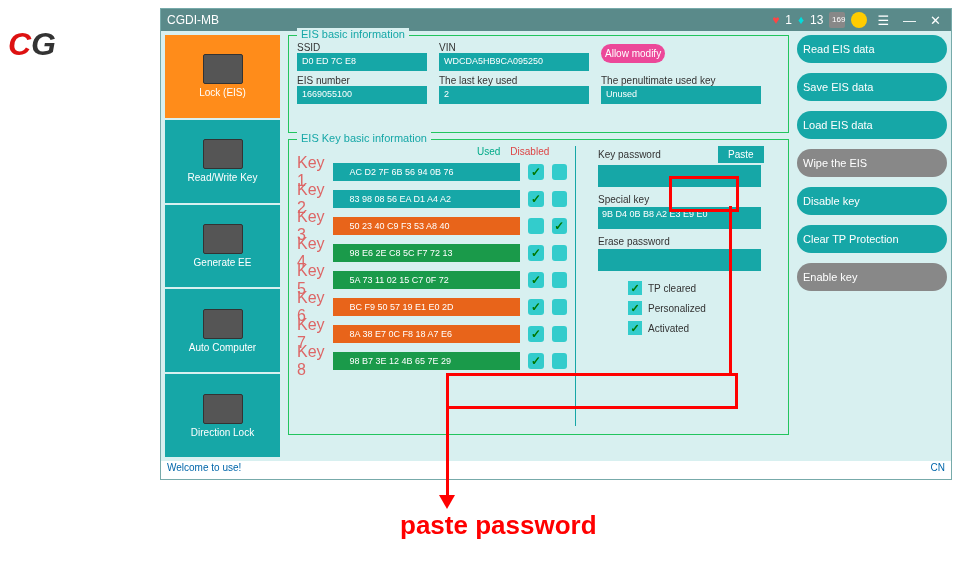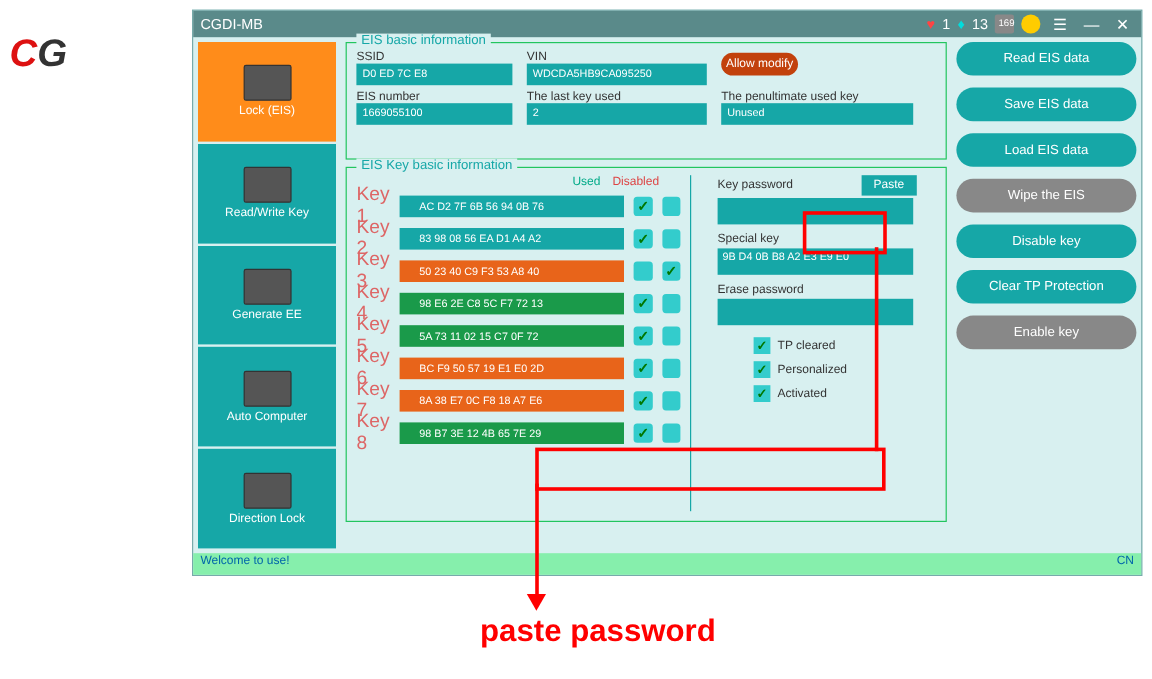--- a/index.html
+++ b/index.html
@@ -18,21 +18,21 @@
 .side-btn{flex:1;background:#16a7a7;color:#fff;display:flex;flex-direction:column;align-items:center;justify-content:center;font-size:10px;cursor:pointer;text-align:center;padding:0}
 .side-btn.active{background:#ff8c1a}
 .side-icon{width:38px;height:28px;background:#555;margin-bottom:3px;border:1px solid #333;border-radius:2px}
 .main{flex:1;padding:4px;position:relative}
 .fieldset{border:1px solid #22c55e;margin-bottom:6px;padding:6px 8px 8px;position:relative}
 .legend{position:absolute;top:-8px;left:8px;background:#d8f0f0;padding:0 4px;color:#16a7a7;font-size:11px}
 .fs1{height:82px}
 .fs1-grid{display:grid;grid-template-columns:130px 150px 160px;gap:4px 12px}
 .lbl{font-size:10px;color:#333}
 .val{background:#16a7a7;color:#fff;padding:3px 5px;font-size:9px;height:12px;overflow:hidden}
-.allow-btn{background:#c2410c;color:#fff;border-radius:10px;padding:4px 4px;font-size:10px;display:inline-block;cursor:pointer;margin-top:2px}
+.allow-btn{background:#ec4899;color:#fff;border-radius:10px;padding:4px 4px;font-size:10px;display:inline-block;cursor:pointer;margin-top:2px}
 .fs2{height:280px;display:flex}
 .keys-left{width:270px}
 .keys-header{display:flex;font-size:10px;margin-bottom:4px}
 .keys-header .sp1{width:180px}
 .used{color:#0a8;margin-right:10px}
 .disabled{color:#d44}
 .key-row{display:flex;align-items:center;margin-bottom:5px;height:22px}
 .key-lbl{width:38px;font-size:16px;color:#d66}
 .key-val{flex:0 0 155px;color:#fff;padding:4px 16px;font-size:9px}
 .key-val.teal{background:#16a7a7}
@@ -42,23 +42,23 @@
 .chk.on::after{content:"✓";color:#070;font-weight:bold}
 .keys-right{flex:1;padding-left:22px;border-left:1px solid #16a7a7;margin-left:8px}
 .kr-row{margin-bottom:6px}
 .kr-lbl{font-size:10px;display:inline-block;width:100px}
 .kr-val{background:#16a7a7;display:block;height:18px;color:#fff;font-size:9px;padding:2px 4px;margin-top:2px;width:155px}
 .paste-btn{background:#16a7a7;color:#fff;padding:3px 10px;font-size:10px;cursor:pointer;display:inline-block}
 .status-chk{display:flex;align-items:center;margin:6px 0 6px 30px;font-size:10px}
 .status-box{width:14px;height:14px;background:#3cc;margin-right:6px;display:flex;align-items:center;justify-content:center}
 .status-box.on::after{content:"✓";color:#070;font-size:11px;font-weight:bold}
 .right-panel{width:150px;padding:4px;display:flex;flex-direction:column;gap:10px}
-.act-btn{background:#16a7a7;color:#fff;border-radius:14px;padding:8px 6px;text-align:center;font-size:11px;cursor:pointer}
+.act-btn{background:#16a7a7;color:#fff;border-radius:14px;padding:8px 6px;text-align:left;font-size:11px;cursor:pointer}
 .act-btn.gray{background:#888}
-.footer{position:absolute;bottom:0;left:0;right:0;height:16px;background:#86efac;font-size:10px;color:#06a;padding:1px 6px;display:flex}
+.footer{position:absolute;bottom:0;left:0;right:0;height:16px;background:#ffffff;font-size:10px;color:#06a;padding:1px 6px;display:flex}
 .footer-r{margin-left:auto}
 .annot{position:absolute;color:#f00;font-size:26px;font-weight:bold;left:400px;top:510px}
 .red-box{position:absolute;border:3px solid #f00;pointer-events:none}
 .red-line{position:absolute;background:#f00;pointer-events:none}
 .arrow{position:absolute;width:0;height:0;border-left:8px solid transparent;border-right:8px solid transparent;border-top:14px solid #f00}
 </style>
 </head>
 <body>
 
 <div class="logo">C<span>G</span></div>

